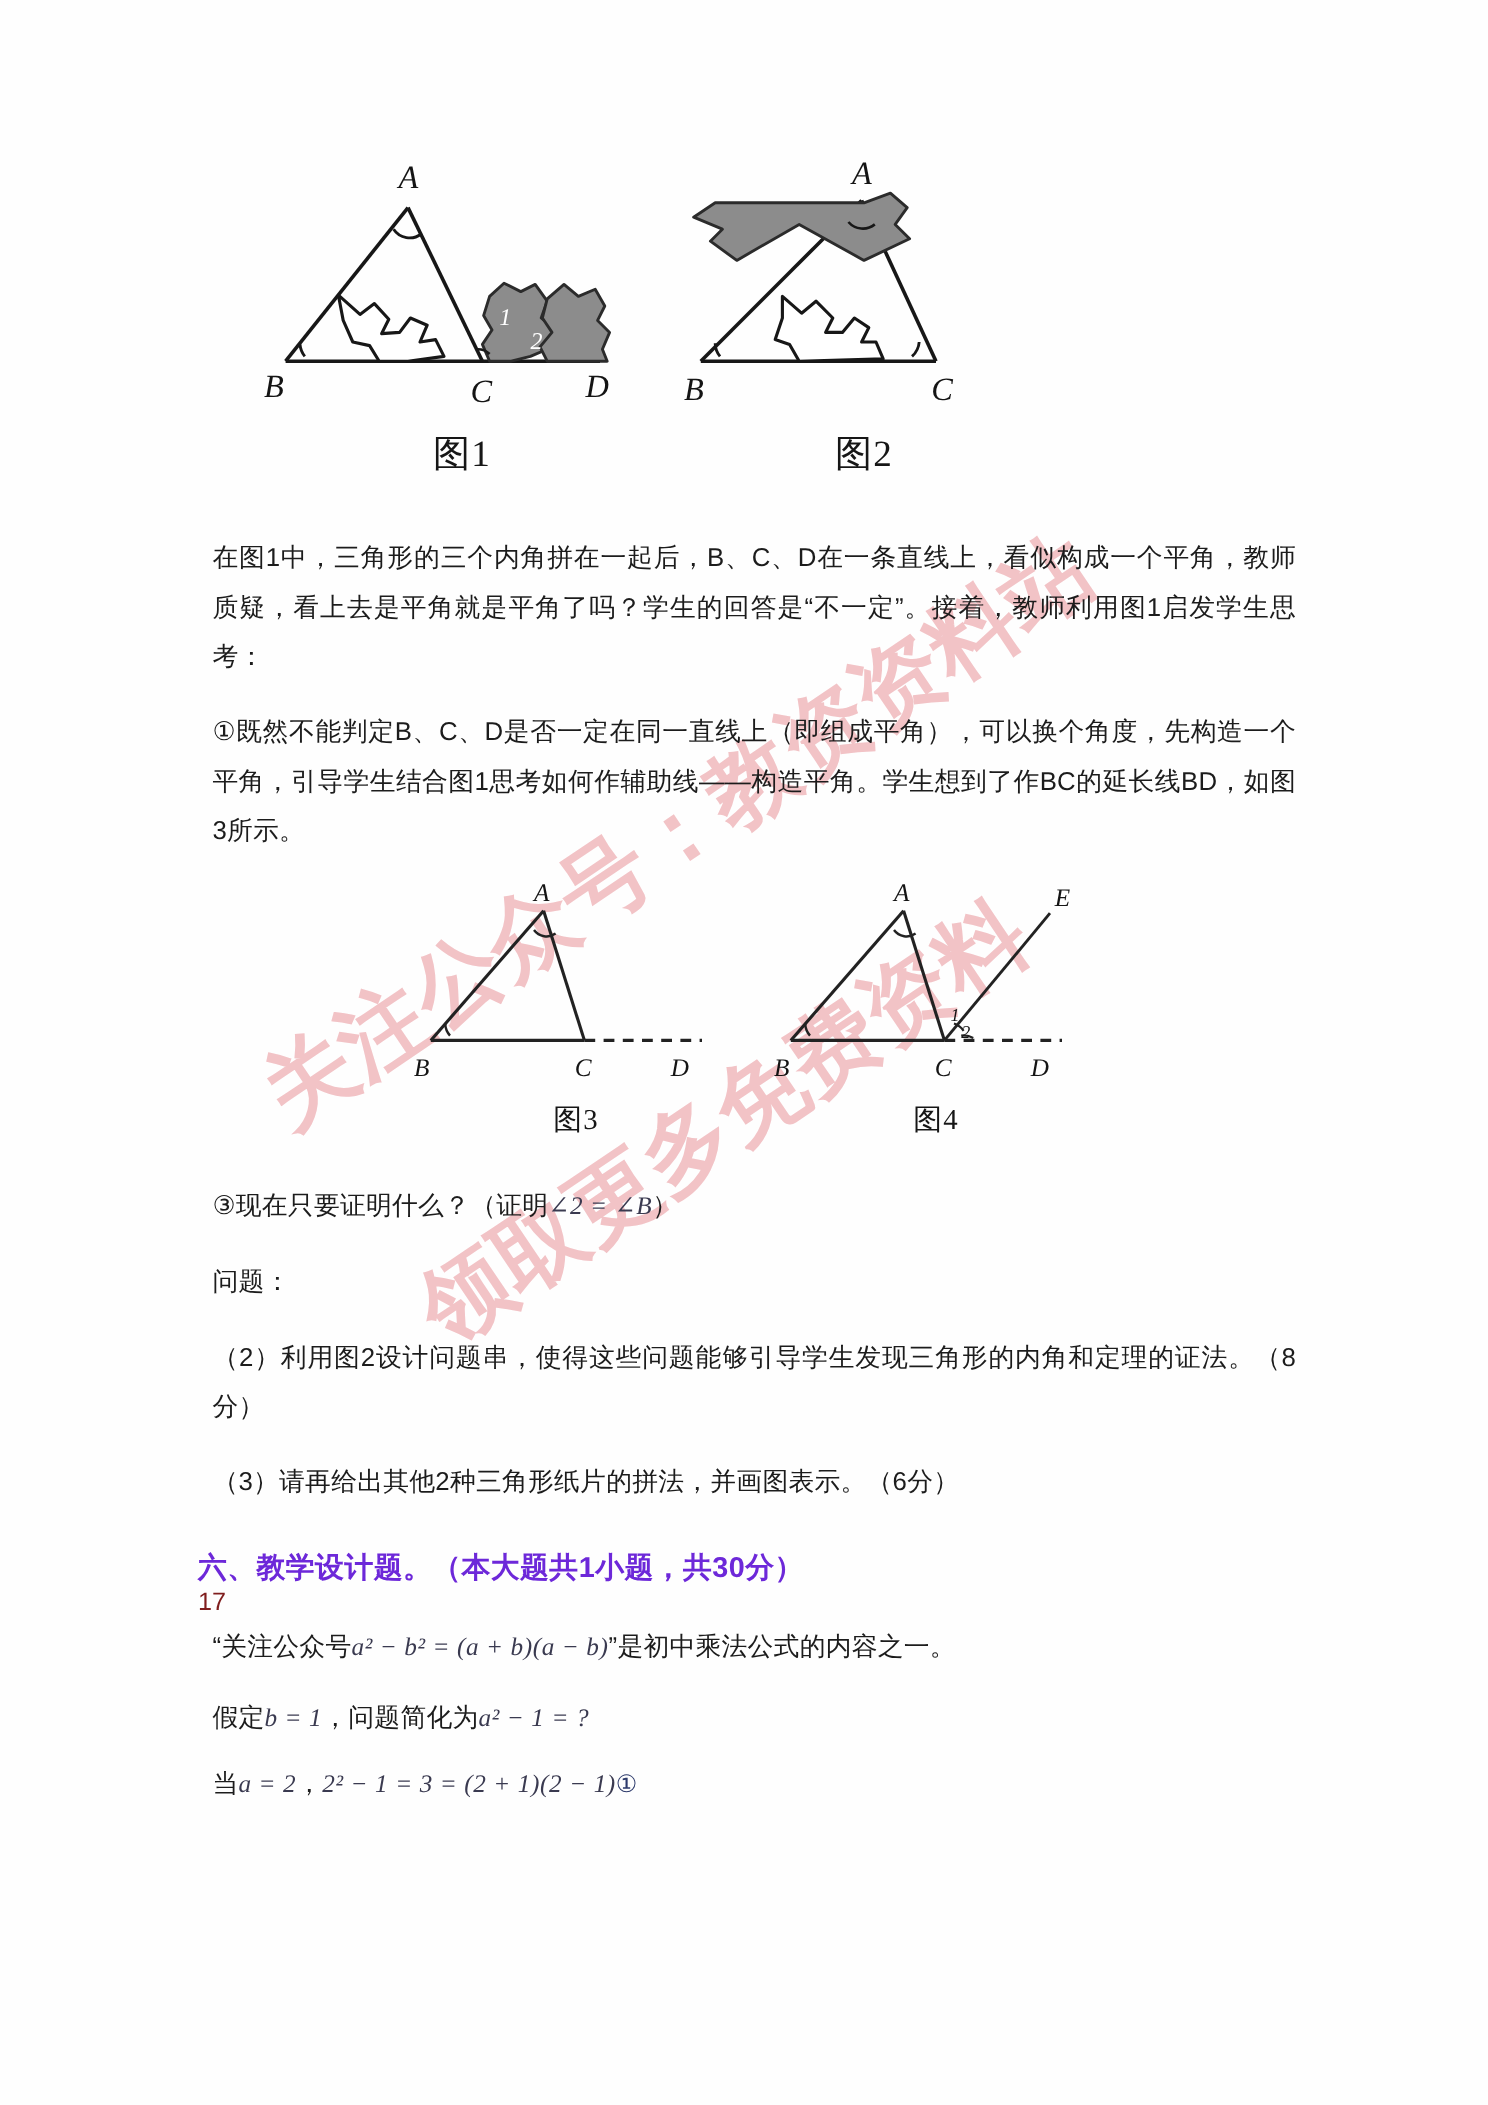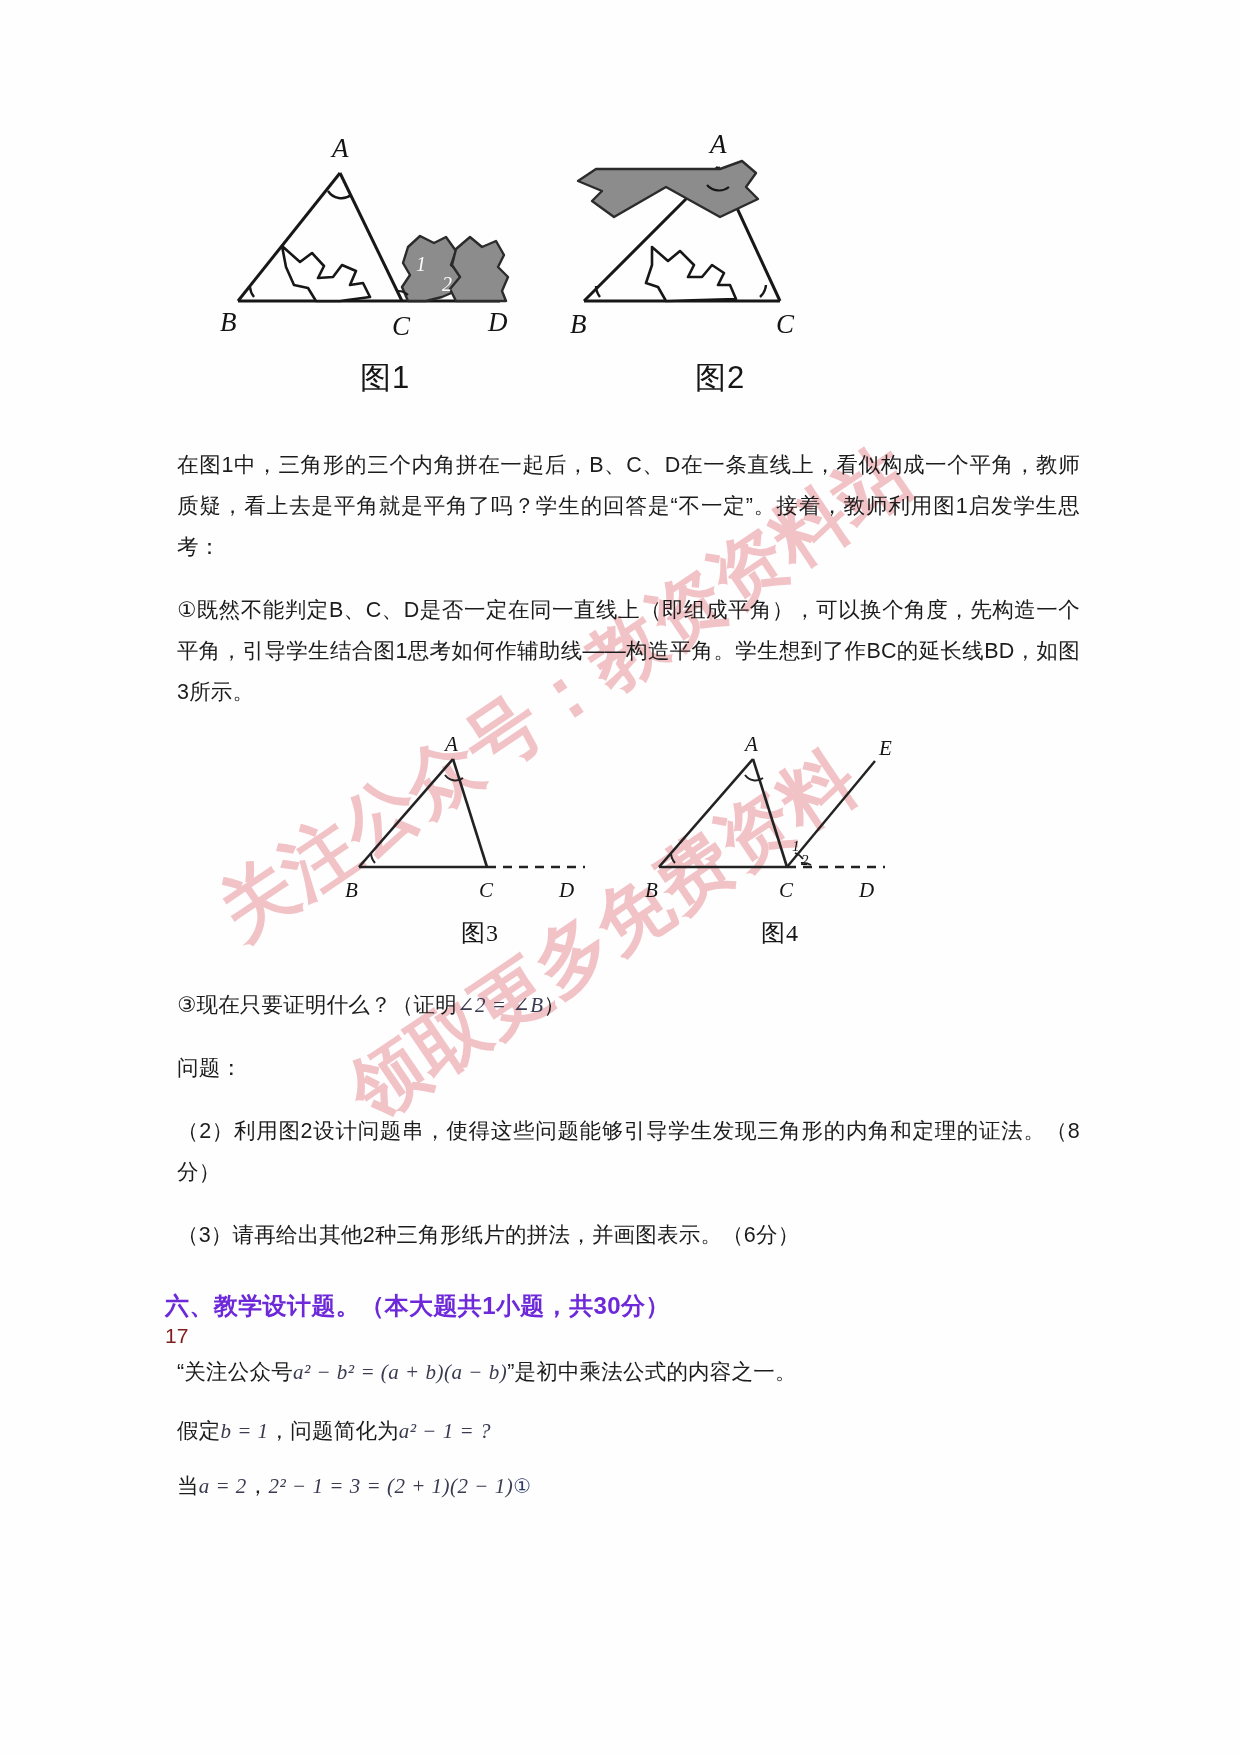--- a/index.html
+++ b/index.html
@@ -32,21 +32,21 @@
     position: relative;
     height: 320px;
     width: 915px;
     margin-top: 85px;
   }
   .fig-wrap { position: absolute; top: 0; }
   .fig-1 { left: 55px; width: 330px; }
   .fig-2 { left: 405px; width: 300px; }
   .fig-caption {
     text-align: center;
-    font-family: Liberation Sans, sans-serif;
+    font-family: Liberation Serif, serif;
     font-size: 31px;
     color: #161616;
     margin-top: 2px;
     letter-spacing: 1px;
   }
   .fig-3-cap, .fig-4-cap {
     font-family: "Liberation Serif", "DejaVu Serif", serif;
     font-size: 24px;
   }
 

